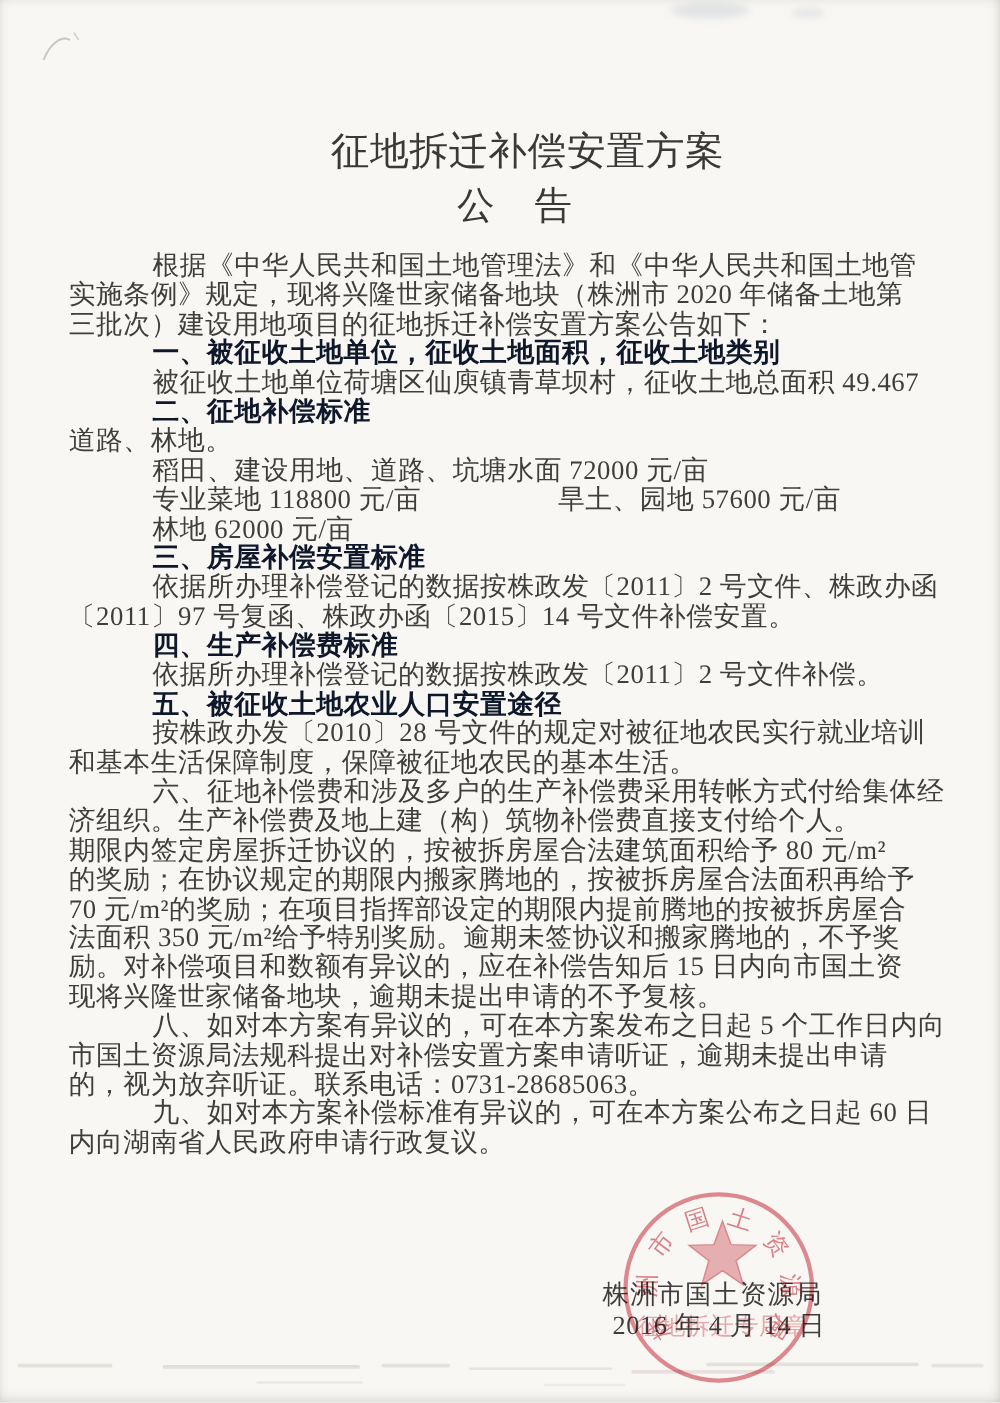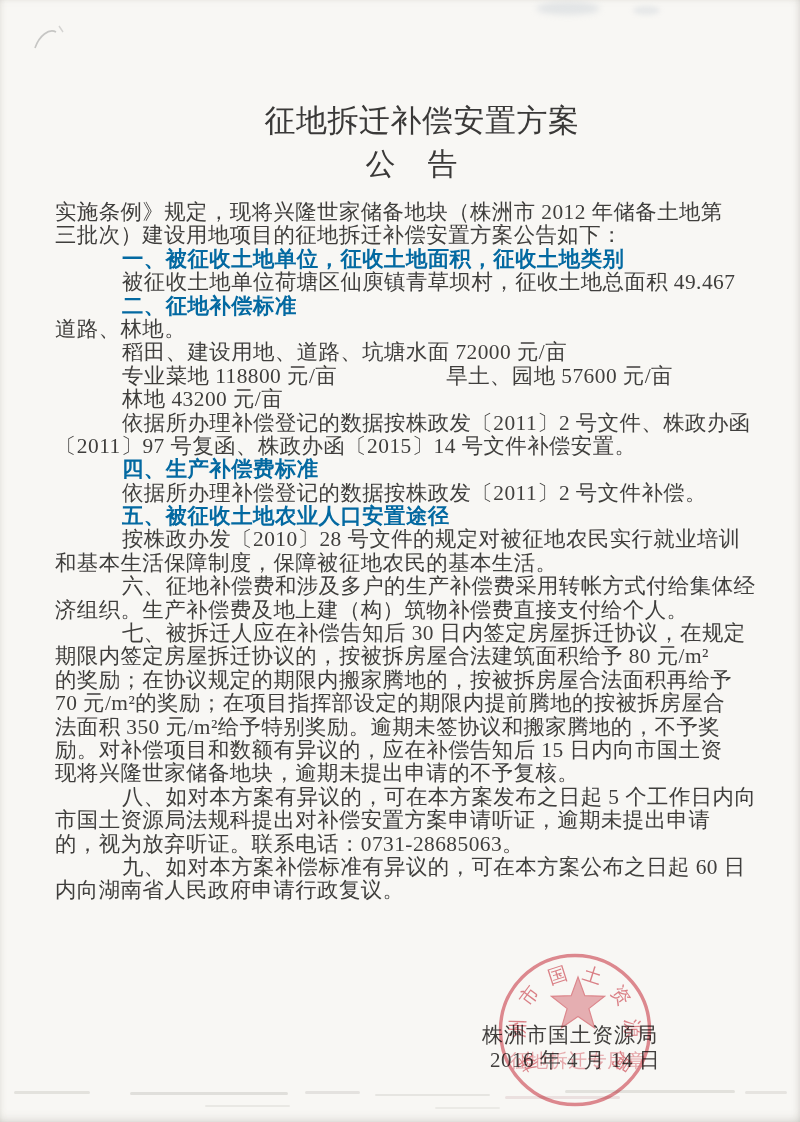--- a/index.html
+++ b/index.html
@@ -31,21 +31,21 @@
     text-align:center;font-size:30px;letter-spacing:1px;
     transform:translateX(12px);
     font-weight:500;color:#3a3938;white-space:pre;
   }
   .doc-body{
     position:absolute;left:55px;top:201px;width:700px;
     font-size:21.4px;line-height:23.4px;letter-spacing:.45px;
   }
   .doc-body .line{white-space:pre;height:23.4px;}
   .doc-body .line.i{padding-left:67px;}
-  .doc-body .line.h{padding-left:67px;font-weight:bold;color:#0369a1;}
+  .doc-body .line.h{padding-left:67px;font-weight:bold;color:#0f172a;}
   .sign-agency{
     position:absolute;left:482px;top:1021px;
     font-size:21px;letter-spacing:1px;white-space:pre;color:#413f3d;
   }
   .sign-date{
     position:absolute;left:490px;top:1046px;
     font-size:21px;letter-spacing:.5px;white-space:pre;color:#413f3d;font-family:Liberation Serif, serif;
   }
   .seal{
     position:absolute;left:493px;top:948px;width:164px;height:164px;
@@ -84,39 +84,40 @@
     <path d="M5,28 C9,16 19,8 26,12" stroke="#a5a5a3" stroke-width="1.6" fill="none" opacity="0.6"></path>
     <path d="M29,6 l4,6" stroke="#b0b0ae" stroke-width="1.4" fill="none" opacity="0.5"></path>
   </svg>
   <div class="smudge s1"></div>
   <div class="smudge s2"></div>
 
   <div class="doc-title">征地拆迁补偿安置方案</div>
   <div class="doc-subtitle">公　告</div>
 
   <div class="doc-body">
-      <div class="line f">实施条例》规定，现将兴隆世家储备地块（株洲市 2012 年储备土地第</div>
+      <div class="line i">根据《中华人民共和国土地管理法》和《中华人民共和国土地管</div>
+      <div class="line f">实施条例》规定，现将兴隆世家储备地块（株洲市 2020 年储备土地第</div>
       <div class="line f">三批次）建设用地项目的征地拆迁补偿安置方案公告如下：</div>
       <div class="line h">一、被征收土地单位，征收土地面积，征收土地类别</div>
       <div class="line i">被征收土地单位荷塘区仙庾镇青草坝村，征收土地总面积 49.467</div>
       <div class="line h">二、征地补偿标准</div>
       <div class="line f">道路、林地。</div>
       <div class="line i">稻田、建设用地、道路、坑塘水面 72000 元/亩</div>
       <div class="line i">专业菜地 118800 元/亩　　　　　旱土、园地 57600 元/亩</div>
-      <div class="line i">林地 43200 元/亩</div>
+      <div class="line i">林地 62000 元/亩</div>
+      <div class="line h">三、房屋补偿安置标准</div>
       <div class="line i">依据所办理补偿登记的数据按株政发〔2011〕2 号文件、株政办函</div>
       <div class="line f">〔2011〕97 号复函、株政办函〔2015〕14 号文件补偿安置。</div>
       <div class="line h">四、生产补偿费标准</div>
       <div class="line i">依据所办理补偿登记的数据按株政发〔2011〕2 号文件补偿。</div>
       <div class="line h">五、被征收土地农业人口安置途径</div>
       <div class="line i">按株政办发〔2010〕28 号文件的规定对被征地农民实行就业培训</div>
       <div class="line f">和基本生活保障制度，保障被征地农民的基本生活。</div>
       <div class="line i">六、征地补偿费和涉及多户的生产补偿费采用转帐方式付给集体经</div>
       <div class="line f">济组织。生产补偿费及地上建（构）筑物补偿费直接支付给个人。</div>
-      <div class="line i">七、被拆迁人应在补偿告知后 30 日内签定房屋拆迁协议，在规定</div>
       <div class="line f">期限内签定房屋拆迁协议的，按被拆房屋合法建筑面积给予 80 元/m²</div>
       <div class="line f">的奖励；在协议规定的期限内搬家腾地的，按被拆房屋合法面积再给予</div>
       <div class="line f">70 元/m²的奖励；在项目指挥部设定的期限内提前腾地的按被拆房屋合</div>
       <div class="line f">法面积 350 元/m²给予特别奖励。逾期未签协议和搬家腾地的，不予奖</div>
       <div class="line f">励。对补偿项目和数额有异议的，应在补偿告知后 15 日内向市国土资</div>
       <div class="line f">现将兴隆世家储备地块，逾期未提出申请的不予复核。</div>
       <div class="line i">八、如对本方案有异议的，可在本方案发布之日起 5 个工作日内向</div>
       <div class="line f">市国土资源局法规科提出对补偿安置方案申请听证，逾期未提出申请</div>
       <div class="line f">的，视为放弃听证。联系电话：0731-28685063。</div>
       <div class="line i">九、如对本方案补偿标准有异议的，可在本方案公布之日起 60 日</div>

